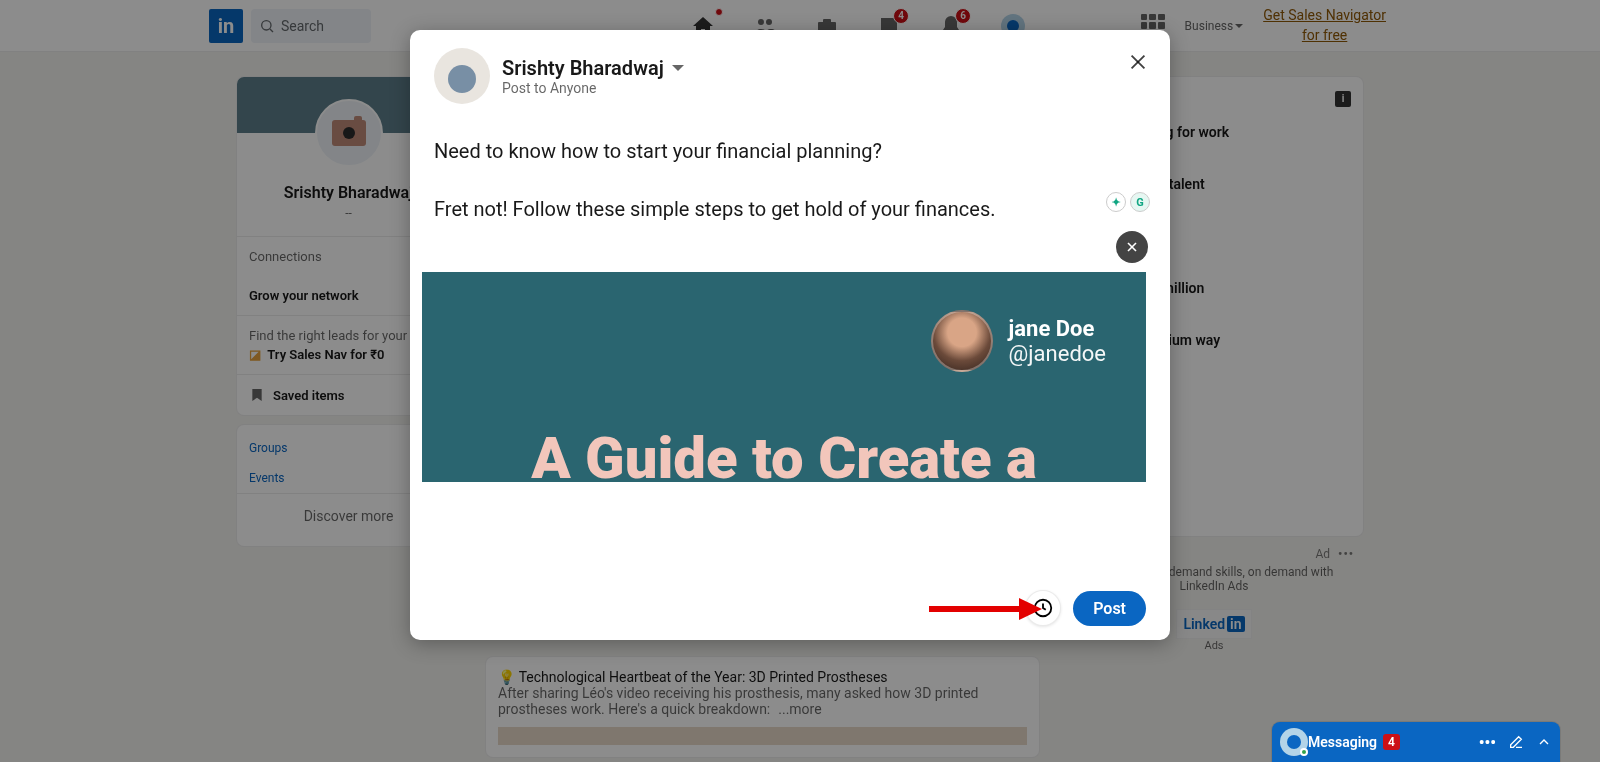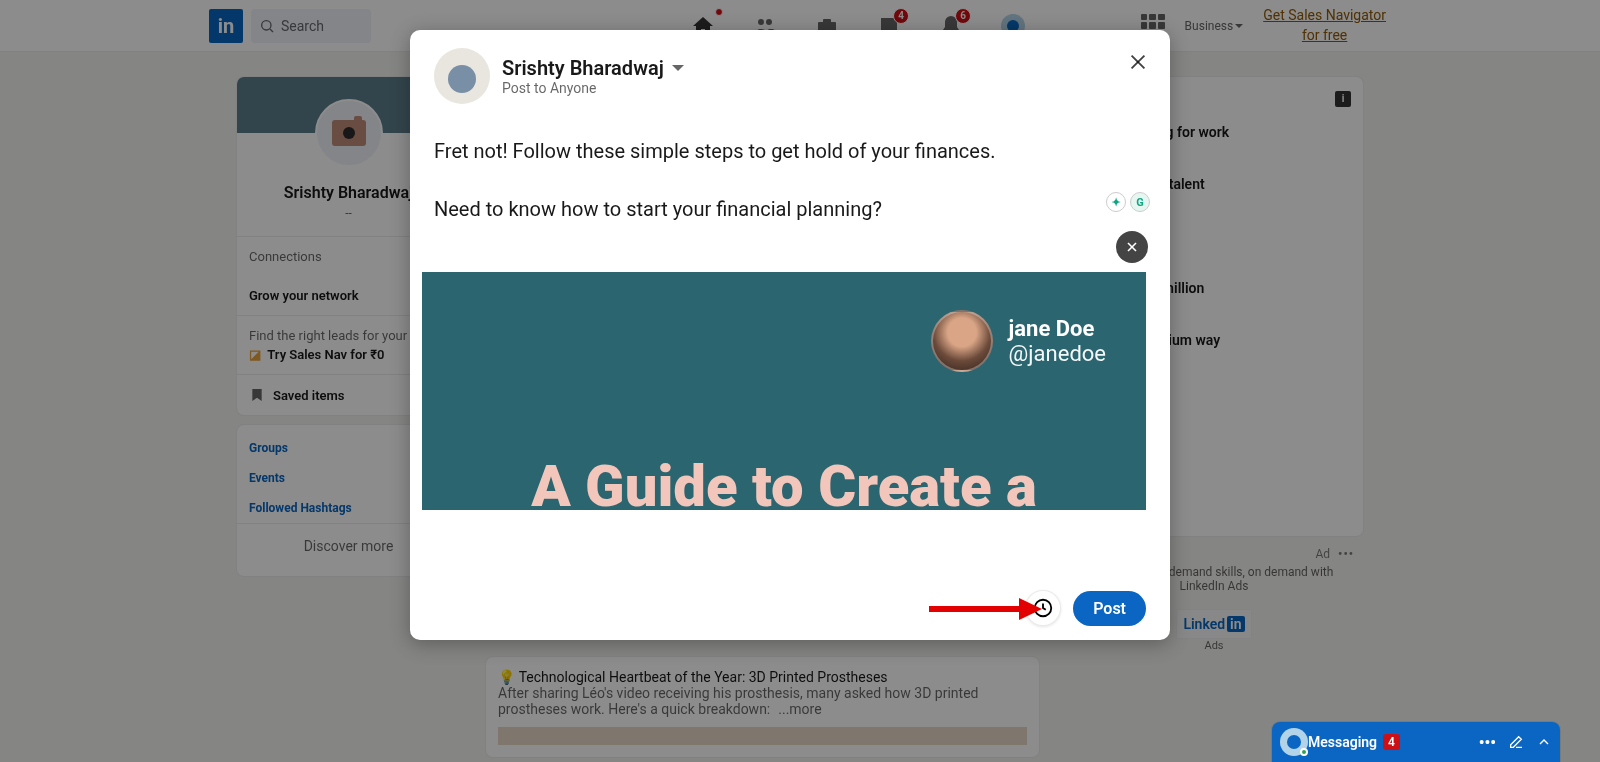--- a/index.html
+++ b/index.html
@@ -32,21 +32,21 @@
 .profile-name { text-align: center; padding: 16px 12px 4px; font-weight: 600; font-size: 16px; color: rgba(0,0,0,0.9); }
 .profile-sub { text-align: center; font-size: 12px; color: rgba(0,0,0,0.6); padding-bottom: 16px; }
 .card-section { border-top: 1px solid rgba(0,0,0,0.08); padding: 12px; font-size: 13px; }
 .conn-label { color: rgba(0,0,0,0.6); }
 .conn-action { font-weight: 600; color: rgba(0,0,0,0.9); margin-top: 24px; }
 .try-sales { display: flex; align-items: center; gap: 6px; font-weight: 600; color: rgba(0,0,0,0.9); margin-top: 4px; }
 .gold { color: #e7a33e; }
 .saved-items { display: flex; align-items: center; gap: 8px; font-weight: 600; color: rgba(0,0,0,0.9); }
 
 .links-card { background: #fff; border-radius: 8px; border: 1px solid rgba(0,0,0,0.08); margin-top: 8px; padding: 8px 0; }
-.links-card a { display: block; padding: 8px 12px; font-size: 12px; color: #0a66c2; font-weight: 700; text-decoration: none; }
+.links-card a { display: block; padding: 8px 12px; font-size: 12px; color: #0a66c2; font-weight: 400; text-decoration: none; }
 .discover { text-align: center; padding: 14px; font-size: 14px; font-weight: 400; color: rgba(0,0,0,0.6); border-top: 1px solid rgba(0,0,0,0.08); }
 
 .mid-col { width: 555px; }
 .feed-post { background: #fff; border-radius: 8px; border: 1px solid rgba(0,0,0,0.08); padding: 12px; }
 .feed-title { font-size: 14px; color: rgba(0,0,0,0.9); }
 .bulb { color: #e7a33e; }
 .feed-body { font-size: 14px; color: rgba(0,0,0,0.6); }
 .feed-more { color: rgba(0,0,0,0.6); margin-left: 8px; }
 .feed-img { height: 18px; background: #e8d9c8; margin-top: 10px; }
 
@@ -81,21 +81,21 @@
 .close-x svg { width: 22px; height: 22px; }
 .modal-body { flex: 1; overflow-y: auto; padding: 20px 24px 12px 12px; position: relative; }
 .compose-text { font-size: 20px; color: rgba(0,0,0,0.9); line-height: 1.5; padding: 0 12px 20px; }
 .compose-text p { margin-bottom: 28px; }
 .grammarly { position: absolute; top: 76px; right: 20px; display: flex; gap: 4px; }
 .g-badge { width: 20px; height: 20px; border-radius: 50%; border: 1px solid #ccc; background: #fff; display: flex; align-items: center; justify-content: center; font-size: 11px; font-weight: 700; }
 .g1 { color: #11a683; }
 .g2 { color: #11a683; background: #e6f7f2; }
 .remove-img { position: absolute; top: 115px; right: 22px; width: 32px; height: 32px; border-radius: 50%; background: #444; color: #fff; display: flex; align-items: center; justify-content: center; cursor: pointer; }
 .remove-img svg { width: 16px; height: 16px; }
-.attached-img { margin: 0 0 0 0; height: 238px; background: #2a6570; position: relative; overflow: hidden; }
+.attached-img { margin: 0 0 0 0; height: 210px; background: #2a6570; position: relative; overflow: hidden; }
 .attached-profile { position: absolute; top: 38px; right: 40px; display: flex; align-items: center; gap: 16px; }
 .jane-avatar { width: 62px; height: 62px; border-radius: 50%; background: radial-gradient(circle at 50% 35%, #d9a586 30%, #6b4a3a 60%, #2d1f1a 100%); border: 2px solid rgba(255,255,255,0.3); }
 .jane-name { color: #fff; font-size: 22px; font-weight: 700; }
 .jane-handle { color: #fff; font-size: 22px; font-weight: 400; opacity: 0.95; }
 .guide-title { position: absolute; bottom: -10px; left: 0; right: 0; text-align: center; font-size: 58px; font-weight: 900; color: #f2c6bb; white-space: nowrap; }
 
 .modal-mid { padding: 10px 24px; display: flex; justify-content: space-between; align-items: center; border-bottom: 1px solid rgba(0,0,0,0.08); }
 .emoji-btn { width: 24px; height: 24px; cursor: pointer; color: rgba(0,0,0,0.75); }
 .emoji-btn svg { width: 24px; height: 24px; }
 .tooltip-pill { background: #fff; border: 1px solid rgba(0,0,0,0.15); padding: 8px 14px; border-radius: 8px; font-size: 14px; color: rgba(0,0,0,0.75); box-shadow: 0 2px 6px rgba(0,0,0,0.1); }
@@ -216,21 +216,20 @@
       <div class="card-section saved-items">
         <svg width="16" height="16" viewBox="0 0 24 24" fill="#666">
             <path d="M5 3h14v18l-7-5-7 5z"></path>
           </svg>
         <span>Saved items</span>
       </div>
     </div>
     <div class="links-card">
       <a href="#">Groups</a>
       <a href="#">Events</a>
-      <a href="#">Followed Hashtags</a>
       <div class="discover">Discover more</div>
     </div>
   </div>
 
   <div class="mid-col">
     <div style="height:580px;"></div>
     <div class="feed-post">
       <div class="feed-title"><span class="bulb">💡</span> <span>Technological Heartbeat of the Year: 3D Printed Prostheses</span></div>
       <div class="feed-body"><span>After sharing Léo's video receiving his prosthesis, many asked how 3D printed prostheses work. Here's a quick breakdown:</span><span class="feed-more">...more</span></div>
       <div class="feed-img"></div>
@@ -303,22 +302,22 @@
     </div>
     <div class="close-x">
       <svg viewBox="0 0 24 24" fill="none" stroke="currentColor" stroke-width="2">
           <line x1="5" y1="5" x2="19" y2="19"></line>
           <line x1="19" y1="5" x2="5" y2="19"></line>
         </svg>
     </div>
   </div>
   <div class="modal-body">
     <div class="compose-text">
+      <p>Need to know how to start your financial planning?</p>
       <p>Fret not! Follow these simple steps to get hold of your finances.</p>
-      <p>Need to know how to start your financial planning?</p>
     </div>
     <div class="grammarly">
       <div class="g-badge g1">✦</div>
       <div class="g-badge g2">G</div>
     </div>
     <div class="remove-img">
       <svg viewBox="0 0 24 24" fill="none" stroke="#fff" stroke-width="2.5">
           <line x1="6" y1="6" x2="18" y2="18"></line>
           <line x1="18" y1="6" x2="6" y2="18"></line>
         </svg>

